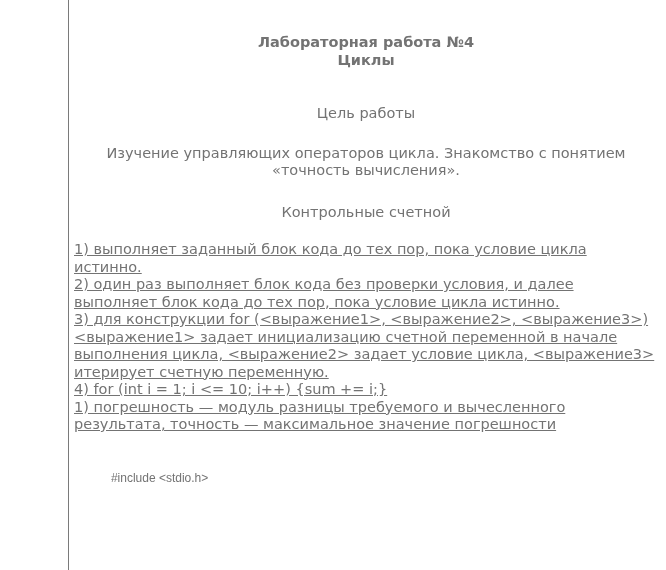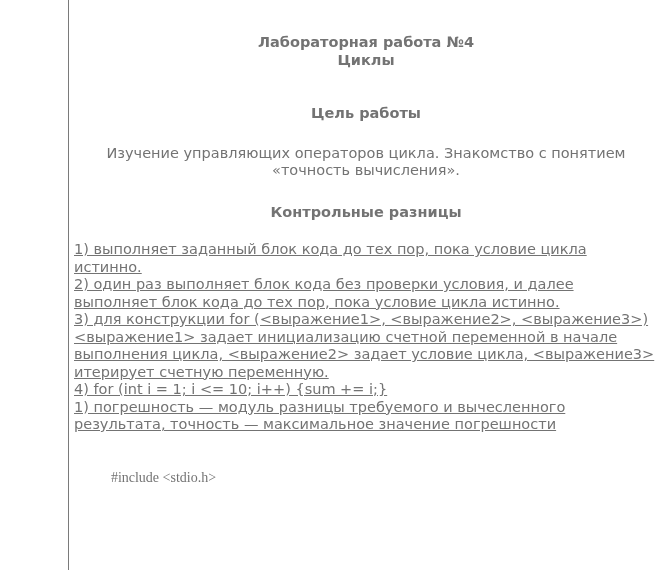--- a/index.html
+++ b/index.html
@@ -31,21 +31,21 @@
     position: absolute;
     left: 41px;
     top: 0;
     right: 0;
     padding: 34px 36px 0 5px;
     box-sizing: border-box;
   }
   .title-line { text-align: center; font-weight: bold; }
   .section-heading {
     text-align: center;
-    font-weight: bold;
+    font-weight: normal;
     margin-top: 36px;
   }
   .goal-text {
     margin: 22px 0 0 0;
     text-align: center;
   }
   .questions-heading { margin-top: 24px; }
   .questions {
     margin-top: 20px;
     text-decoration: underline;
@@ -53,22 +53,22 @@
   .question-item { margin: 0; }
   .program-heading { margin-top: 42px; }
   .code-block {
     margin-top: 18px;
   }
   .code-line {
     min-height: 17.5px;
     white-space: pre;
   }
   .code-text {
-    font-family: Liberation Serif, serif;
-    font-size: 14px;
+    font-family: Liberation Sans, sans-serif;
+    font-size: 12px;
   }
   .code-comment {
     font-family: "DejaVu Sans", sans-serif;
     font-size: 14.5px;
   }
 </style>
 </head>
 <body>
 
 <div class="page">
@@ -76,21 +76,21 @@
 
   <div class="content">
 
     <div class="title-line">Лабораторная работа №4</div>
     <div class="title-line">Циклы</div>
 
     <div class="section-heading">Цель работы</div>
 
     <p class="goal-text">Изучение управляющих операторов цикла. Знакомство с понятием «точность вычисления».</p>
 
-    <div class="section-heading questions-heading">Контрольные разницы</div>
+    <div class="section-heading questions-heading">Контрольные счетной</div>
 
     <div class="questions">
       <div class="question-item">1) выполняет заданный блок кода до тех пор, пока условие цикла истинно.</div>
       <div class="question-item">2) один раз выполняет блок кода без проверки условия, и далее выполняет блок кода до тех пор, пока условие цикла истинно.</div>
       <div class="question-item">3) для конструкции for (&lt;выражение1&gt;, &lt;выражение2&gt;, &lt;выражение3&gt;) &lt;выражение1&gt; задает инициализацию счетной переменной в начале выполнения цикла, &lt;выражение2&gt; задает условие цикла, &lt;выражение3&gt; итерирует счетную переменную.</div>
       <div class="question-item">4) for (int i = 1; i &lt;= 10; i++) {sum += i;}</div>
       <div class="question-item">1) погрешность — модуль разницы требуемого и вычесленного результата, точность — максимальное значение погрешности</div>
     </div>
 
 

